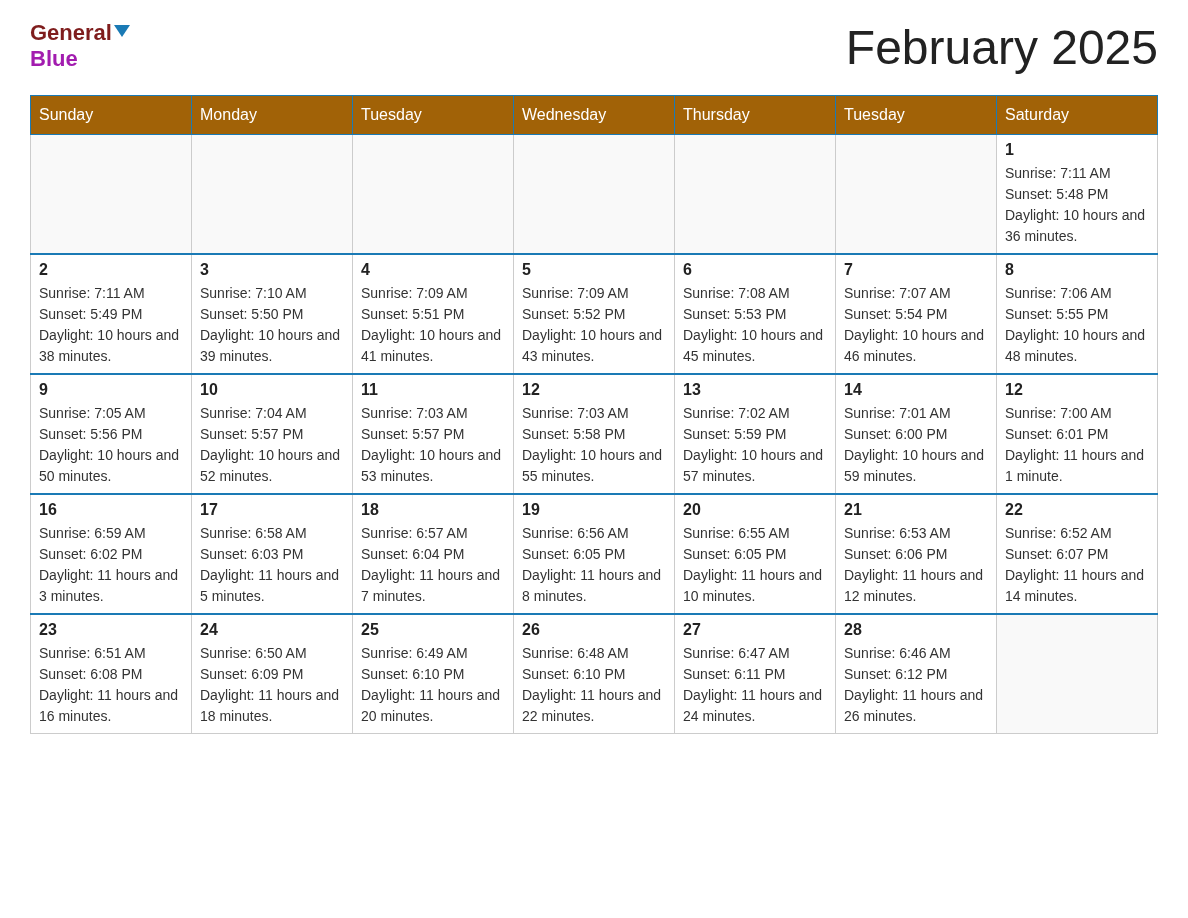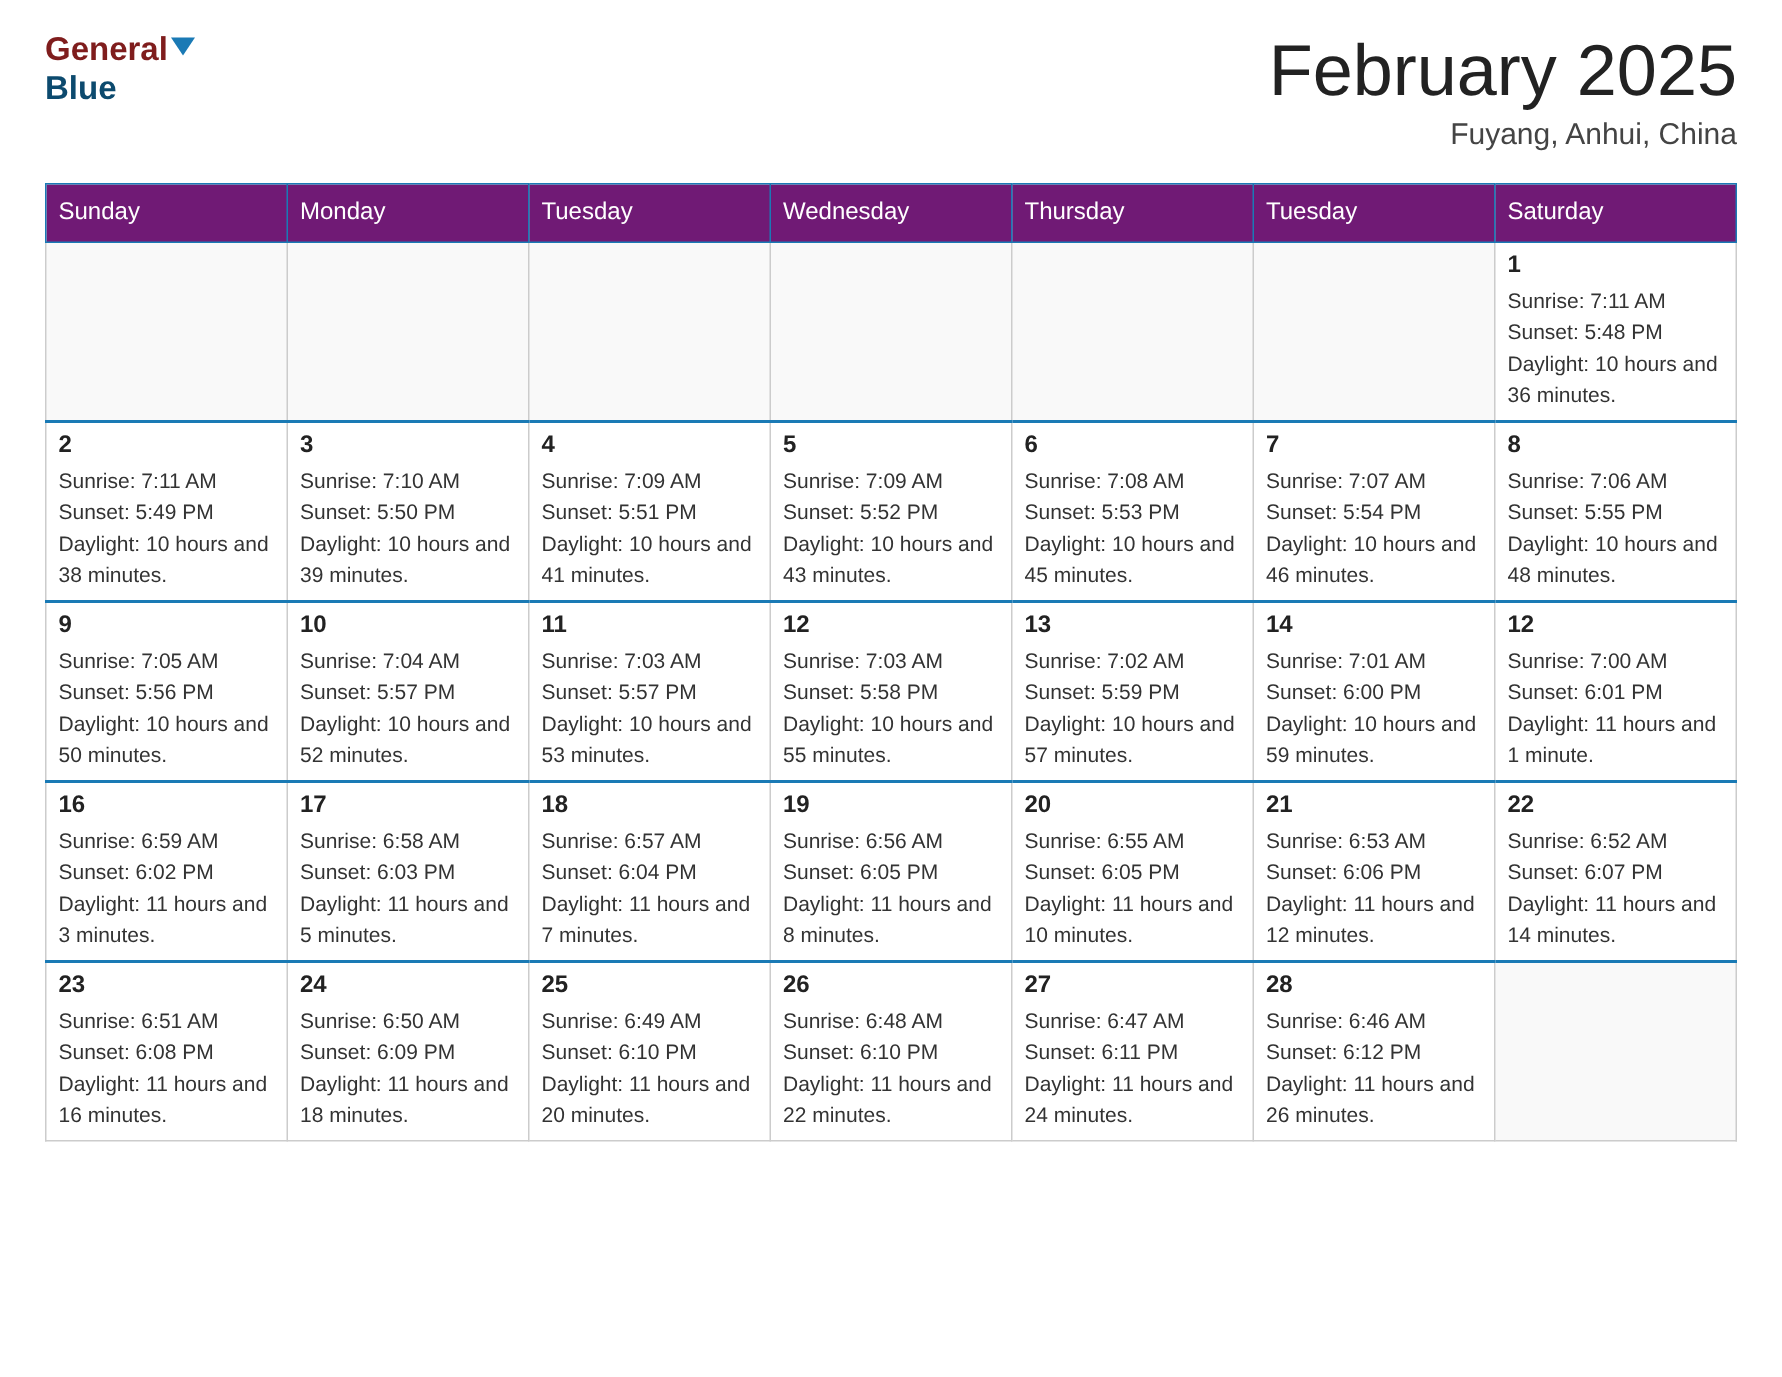--- a/index.html
+++ b/index.html
@@ -18,21 +18,21 @@
     .logo {
       display: flex;
       flex-direction: column;
       align-items: flex-start;
     }
     .logo-text {
       font-size: 22px;
       font-weight: bold;
     }
     .logo-general { color: #7f1d1d; }
-    .logo-blue { color: #0c4a6e; }
+    .logo-blue { color: #a21caf; }
     .logo-triangle {
       display: inline-block;
       width: 0;
       height: 0;
       border-left: 8px solid transparent;
       border-right: 8px solid transparent;
       border-top: 12px solid #1a7ab5;
       margin-left: 2px;
       vertical-align: middle;
       transform: translateY(-3px);
@@ -49,21 +49,21 @@
       font-size: 20px;
       color: #444;
       margin-top: 4px;
     }
     .calendar {
       width: 100%;
       border-collapse: collapse;
       border: 1px solid #aaa;
     }
     .calendar th {
-      background-color: #701a75;
+      background-color: #a16207;
       color: #fff;
       padding: 10px 8px;
       text-align: left;
       font-size: 16px;
       font-weight: normal;
       border: 1px solid #1a7ab5;
     }
     .calendar td {
       vertical-align: top;
       border: 1px solid #ccc;
@@ -94,21 +94,20 @@
 
 <div class="header">
   <div class="logo">
     <div class="logo-text">
       <span class="logo-general">General</span><span class="logo-triangle"></span><br>
       <span class="logo-blue">Blue</span>
     </div>
   </div>
   <div class="title-area">
     <div class="month-title">February 2025</div>
-    <div class="location">Fuyang, Anhui, China</div>
   </div>
 </div>
 
 <table class="calendar">
   <thead>
     <tr>
       <th>Sunday</th>
       <th>Monday</th>
       <th>Tuesday</th>
       <th>Wednesday</th>

